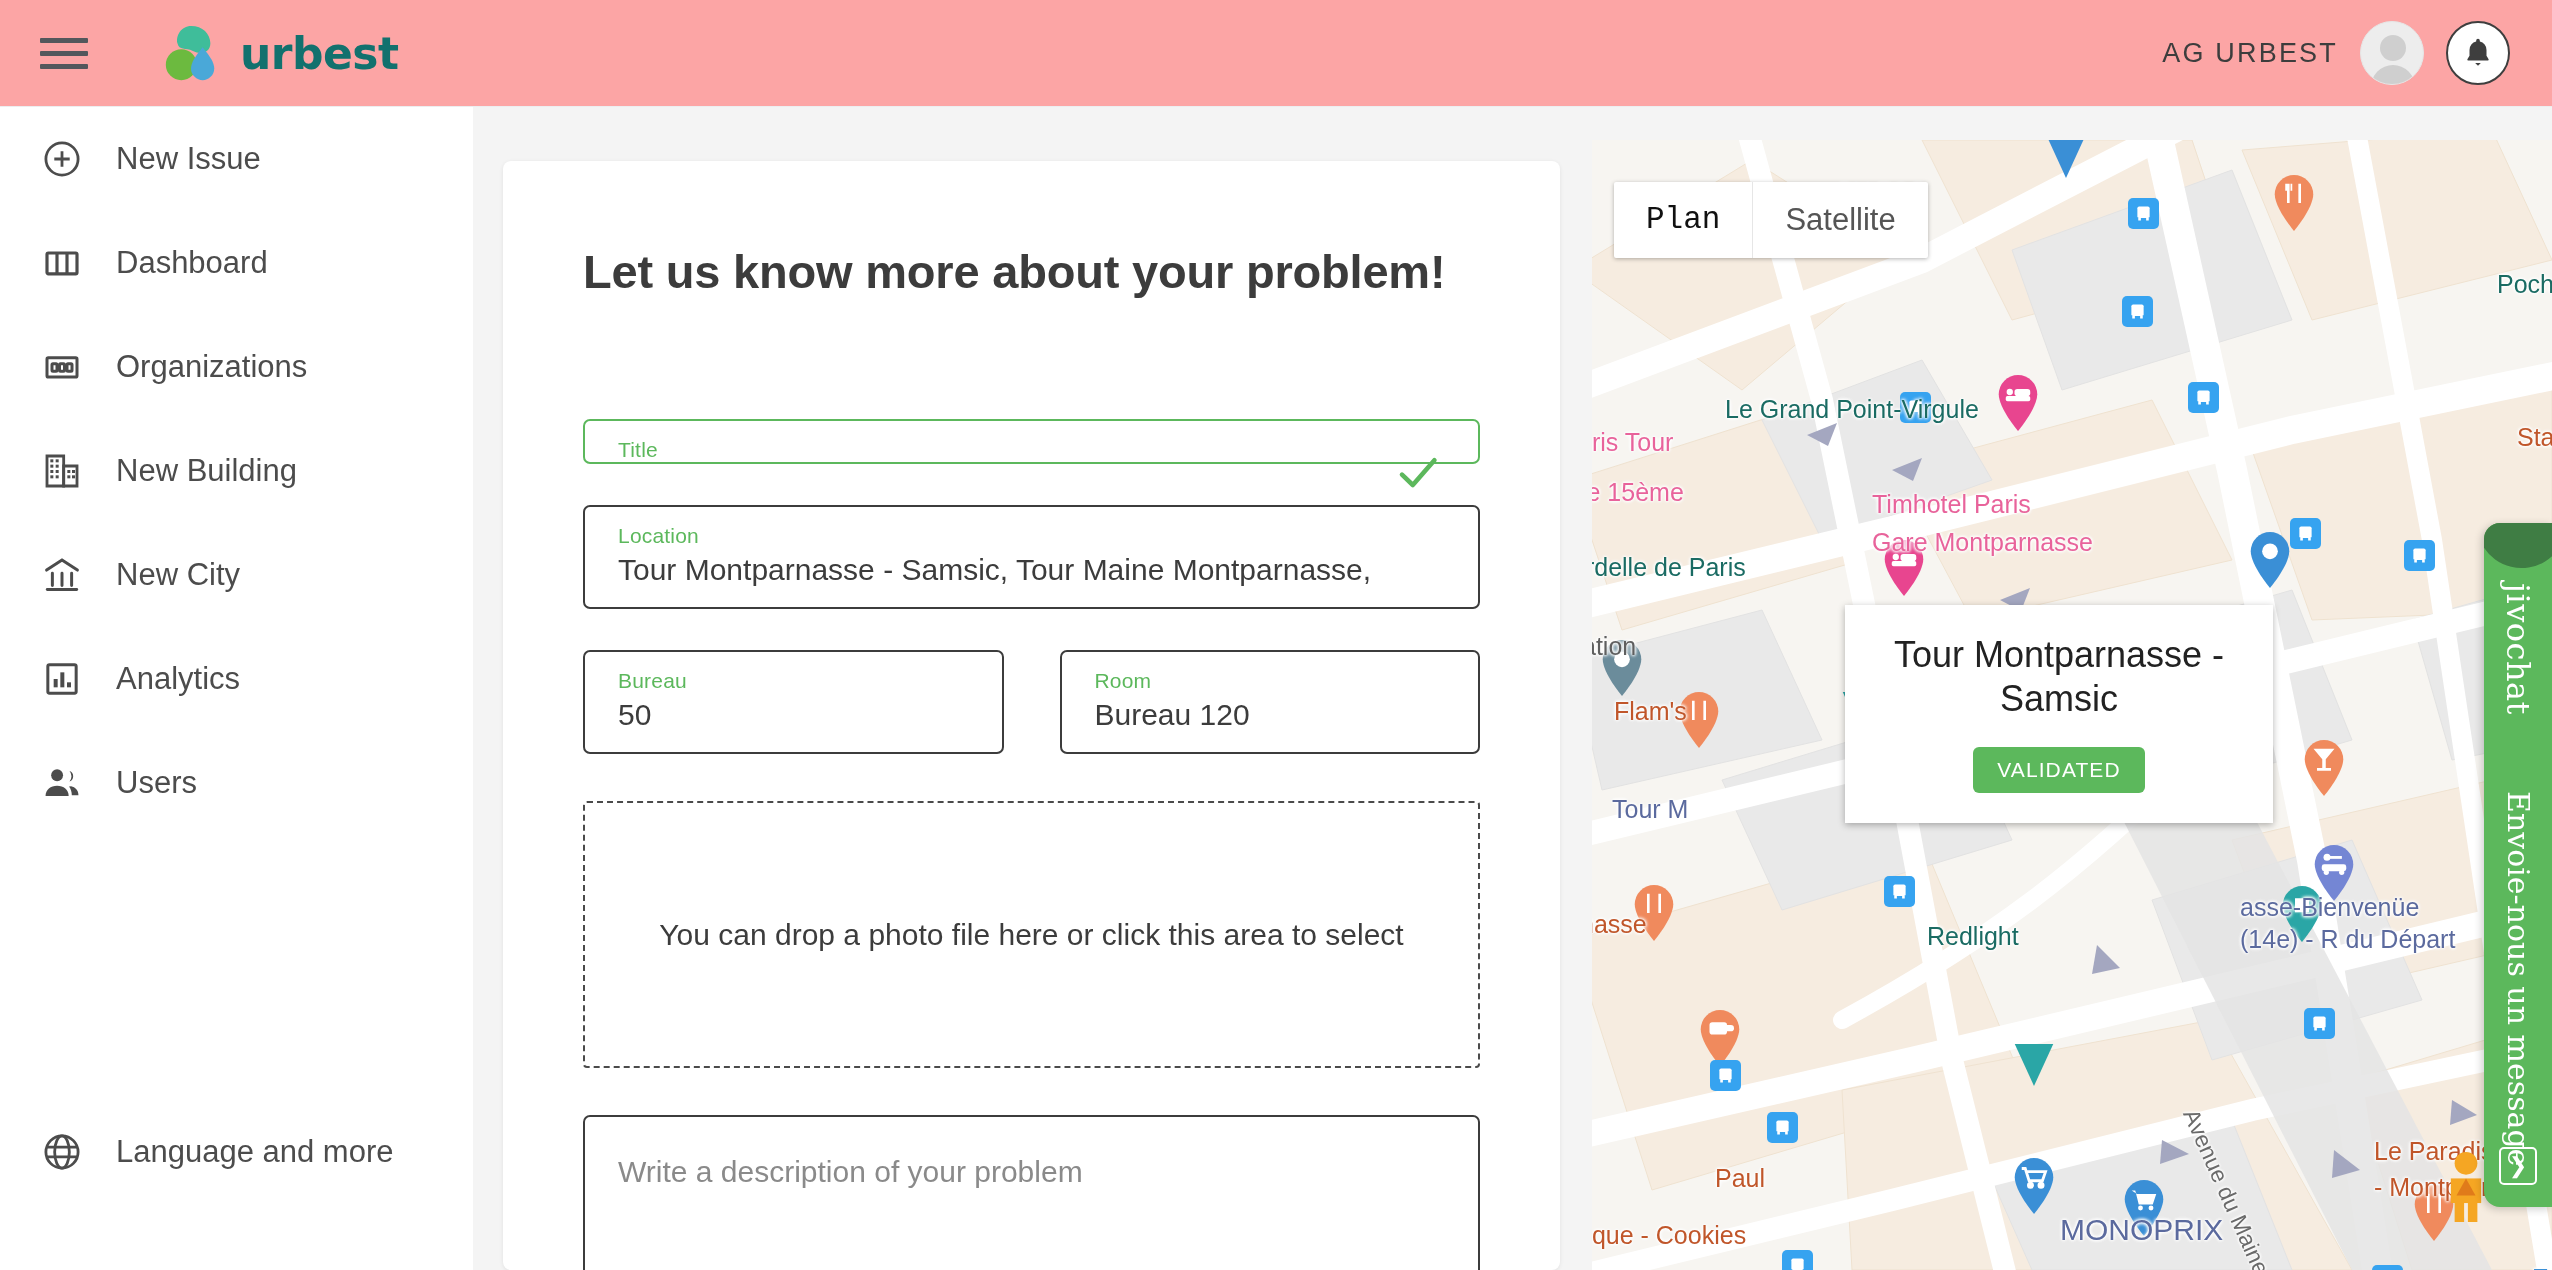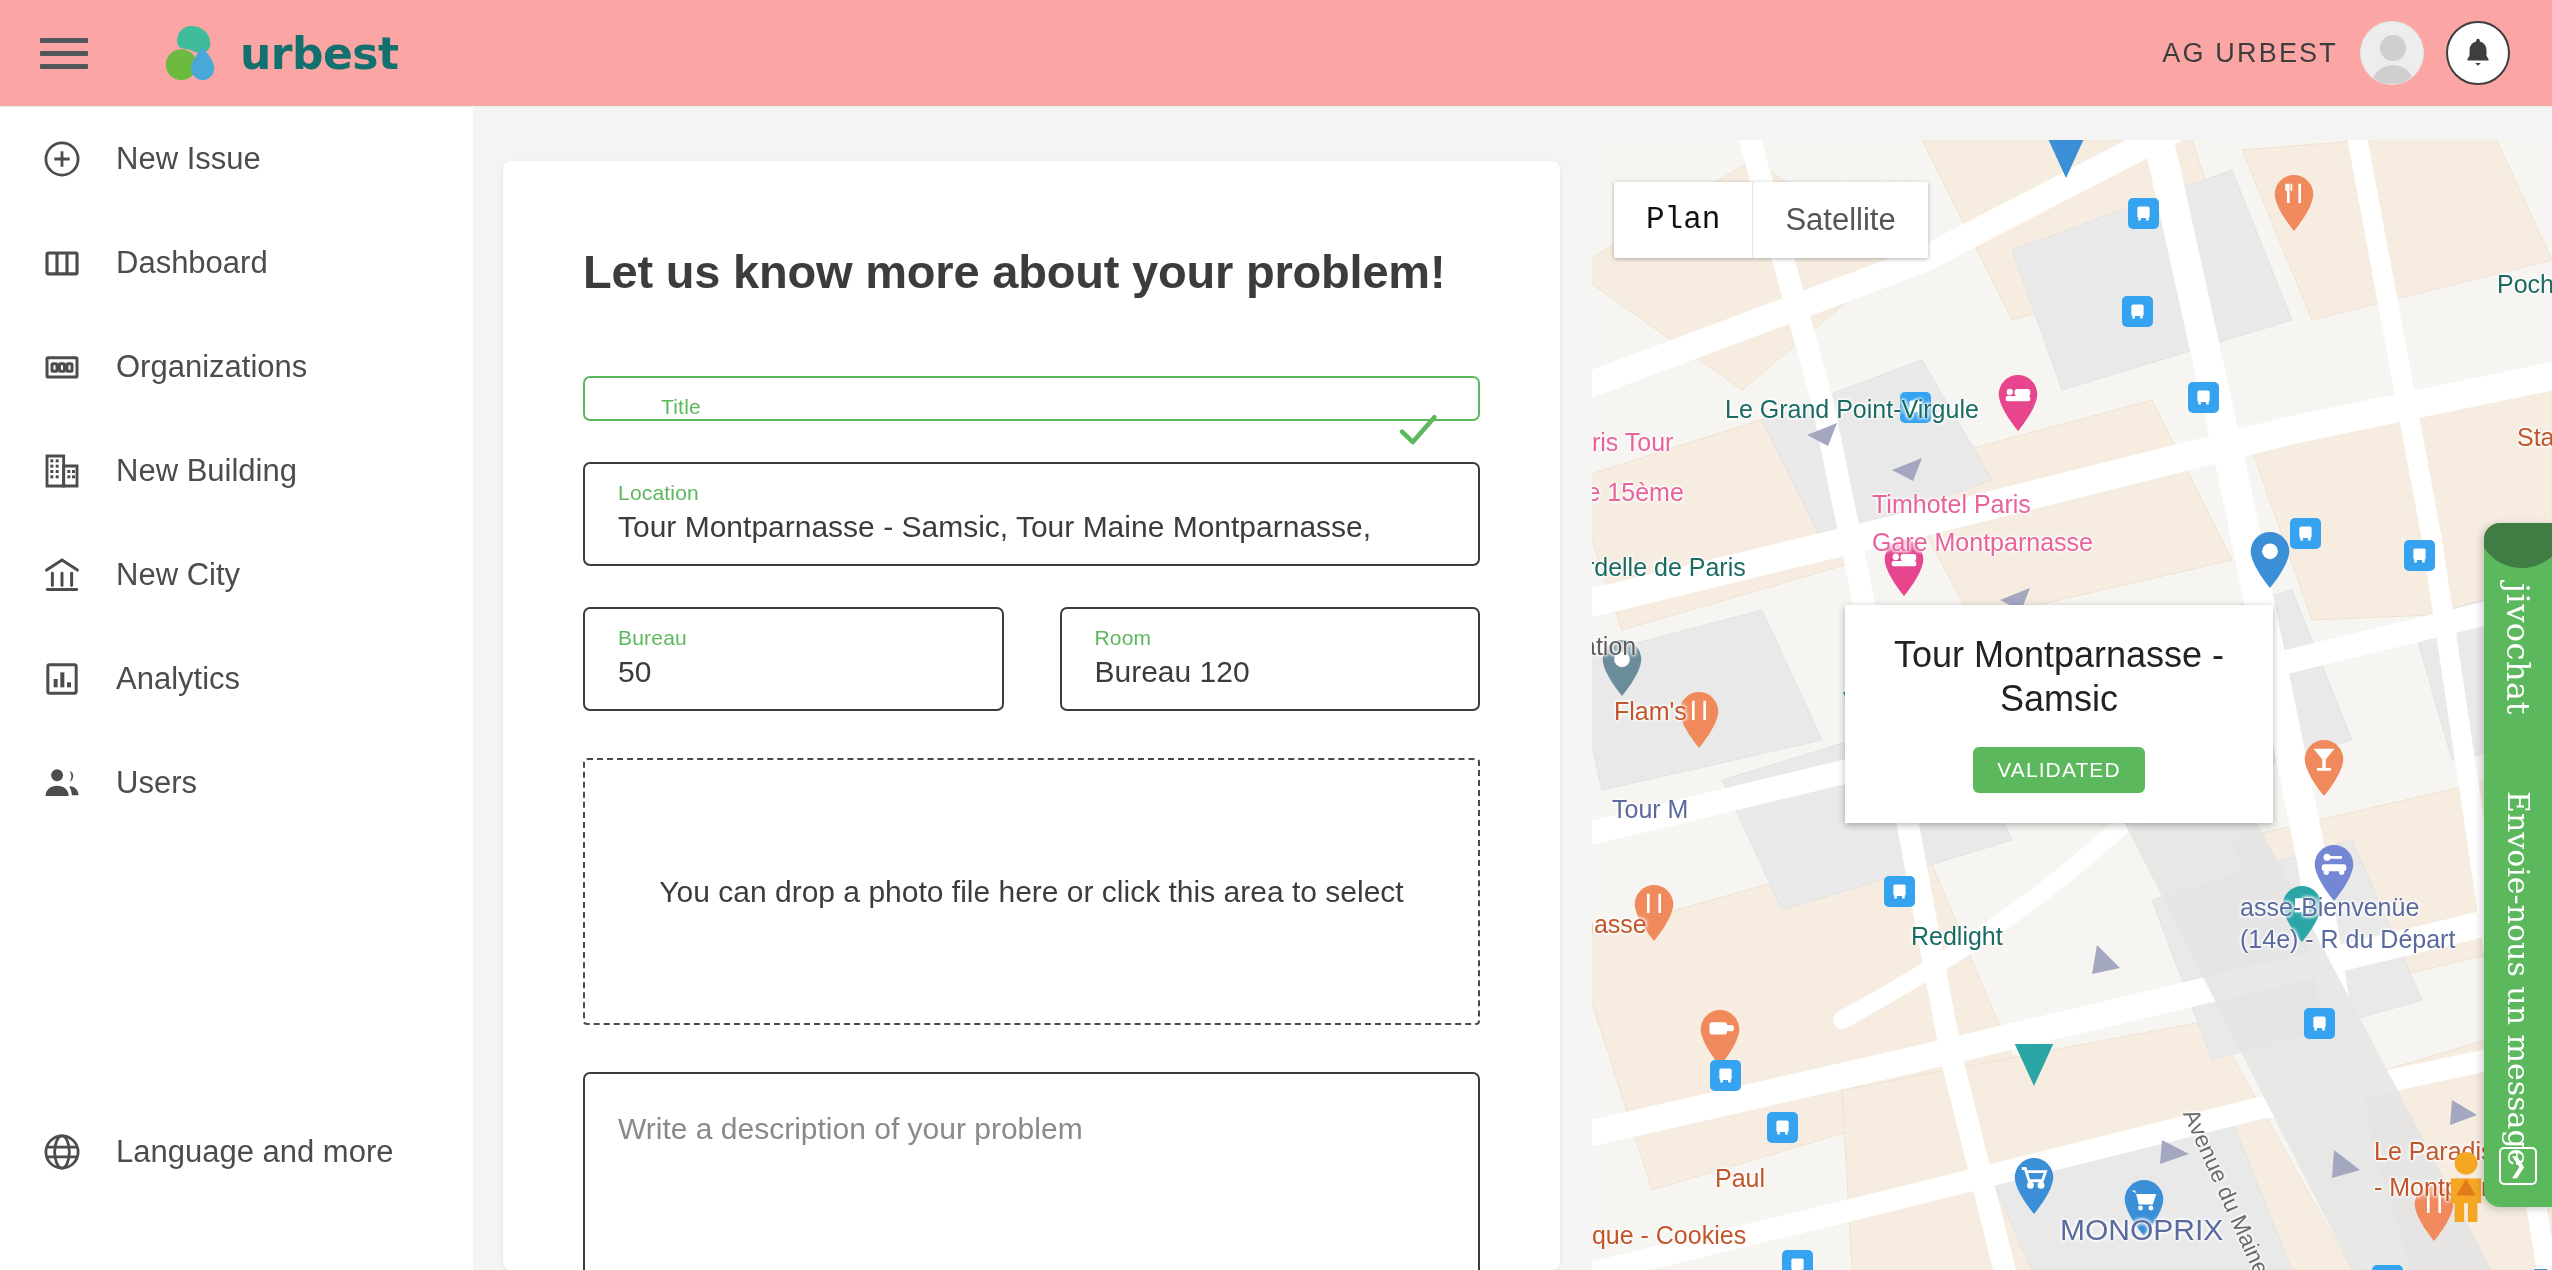--- a/index.html
+++ b/index.html
@@ -71,21 +71,21 @@
 
   .field{
     position:relative; margin:0 80px; border:2px solid #3c3c3c;
     border-radius:7px; background:#fff;
   }
   .field.valid{ border-color:#5cb85c; }
   .field .f-label{ font-size:21px; color:#5cb85c; padding:17px 0 0 33px; display:block;
     letter-spacing:0.2px;}
   .field .f-value{ font-size:30px; color:#3c3c3c; padding:5px 0 20px 33px; display:block;
     white-space:nowrap; overflow:hidden;}
-  #f-title{ margin-top:77px;padding-left:43px; }
+  #f-title{ margin-top:120px; }
   #f-title .check{
     position:absolute; right:36px; top:28px; width:48px; height:48px;
   }
   #f-location{ margin-top:41px; }
   #row-floor-room{ display:flex; gap:56px; margin:41px 80px 0 80px;}
   #row-floor-room .field{ margin:0; flex:1 1 0;}
 
   #dropzone{
     margin:47px 80px 0 80px; height:267px; border:2px dashed #4a4a4a;
     border-radius:4px; display:flex; align-items:center; justify-content:center;
@@ -645,21 +645,21 @@
   <div class="maplabel lbl-pink" style="left:280px;top:350px">Timhotel Paris</div>
   <div class="maplabel lbl-pink" style="left:280px;top:388px">Gare Montparnasse</div>
   <div class="maplabel lbl-green" style="left:-20px;top:413px">urdelle de Paris</div>
   <div class="maplabel lbl-grey" style="left:-10px;top:492px">ation</div>
   <div class="maplabel lbl-orange" style="left:912px;top:437px">The P</div>
   <div class="maplabel lbl-orange" style="left:22px;top:557px">Flam's</div>
   <div class="maplabel lbl-blue" style="left:648px;top:753px">asse-Bienvenüe</div>
   <div class="maplabel lbl-blue" style="left:648px;top:785px">(14e) - R du Départ</div>
   <div class="maplabel lbl-blue" style="left:20px;top:655px">Tour M</div>
   <div class="maplabel lbl-orange" style="left:-12px;top:770px">nasse</div>
-  <div class="maplabel lbl-green" style="left:319px;top:782px">Redlight</div>
+  <div class="maplabel lbl-green" style="left:335px;top:782px">Redlight</div>
   <div class="maplabel lbl-orange" style="left:123px;top:1024px">Paul</div>
   <div class="maplabel lbl-orange" style="left:-14px;top:1081px">rique - Cookies</div>
   <div class="maplabel lbl-blue" style="left:468px;top:1073px;font-size:30px">MONOPRIX</div>
   <div class="maplabel lbl-orange" style="left:782px;top:997px">Le Paradis d</div>
   <div class="maplabel lbl-orange" style="left:782px;top:1033px">- Montparna</div>
   <div class="maplabel lbl-blue" style="left:940px;top:1124px;color:#3a8fd6">Edg</div>
 
   <div class="maplabel lbl-street" style="left:610px;top:965px;transform:rotate(66deg);transform-origin:0 0">Avenue du Maine</div>
 
   <div id="infowin">

